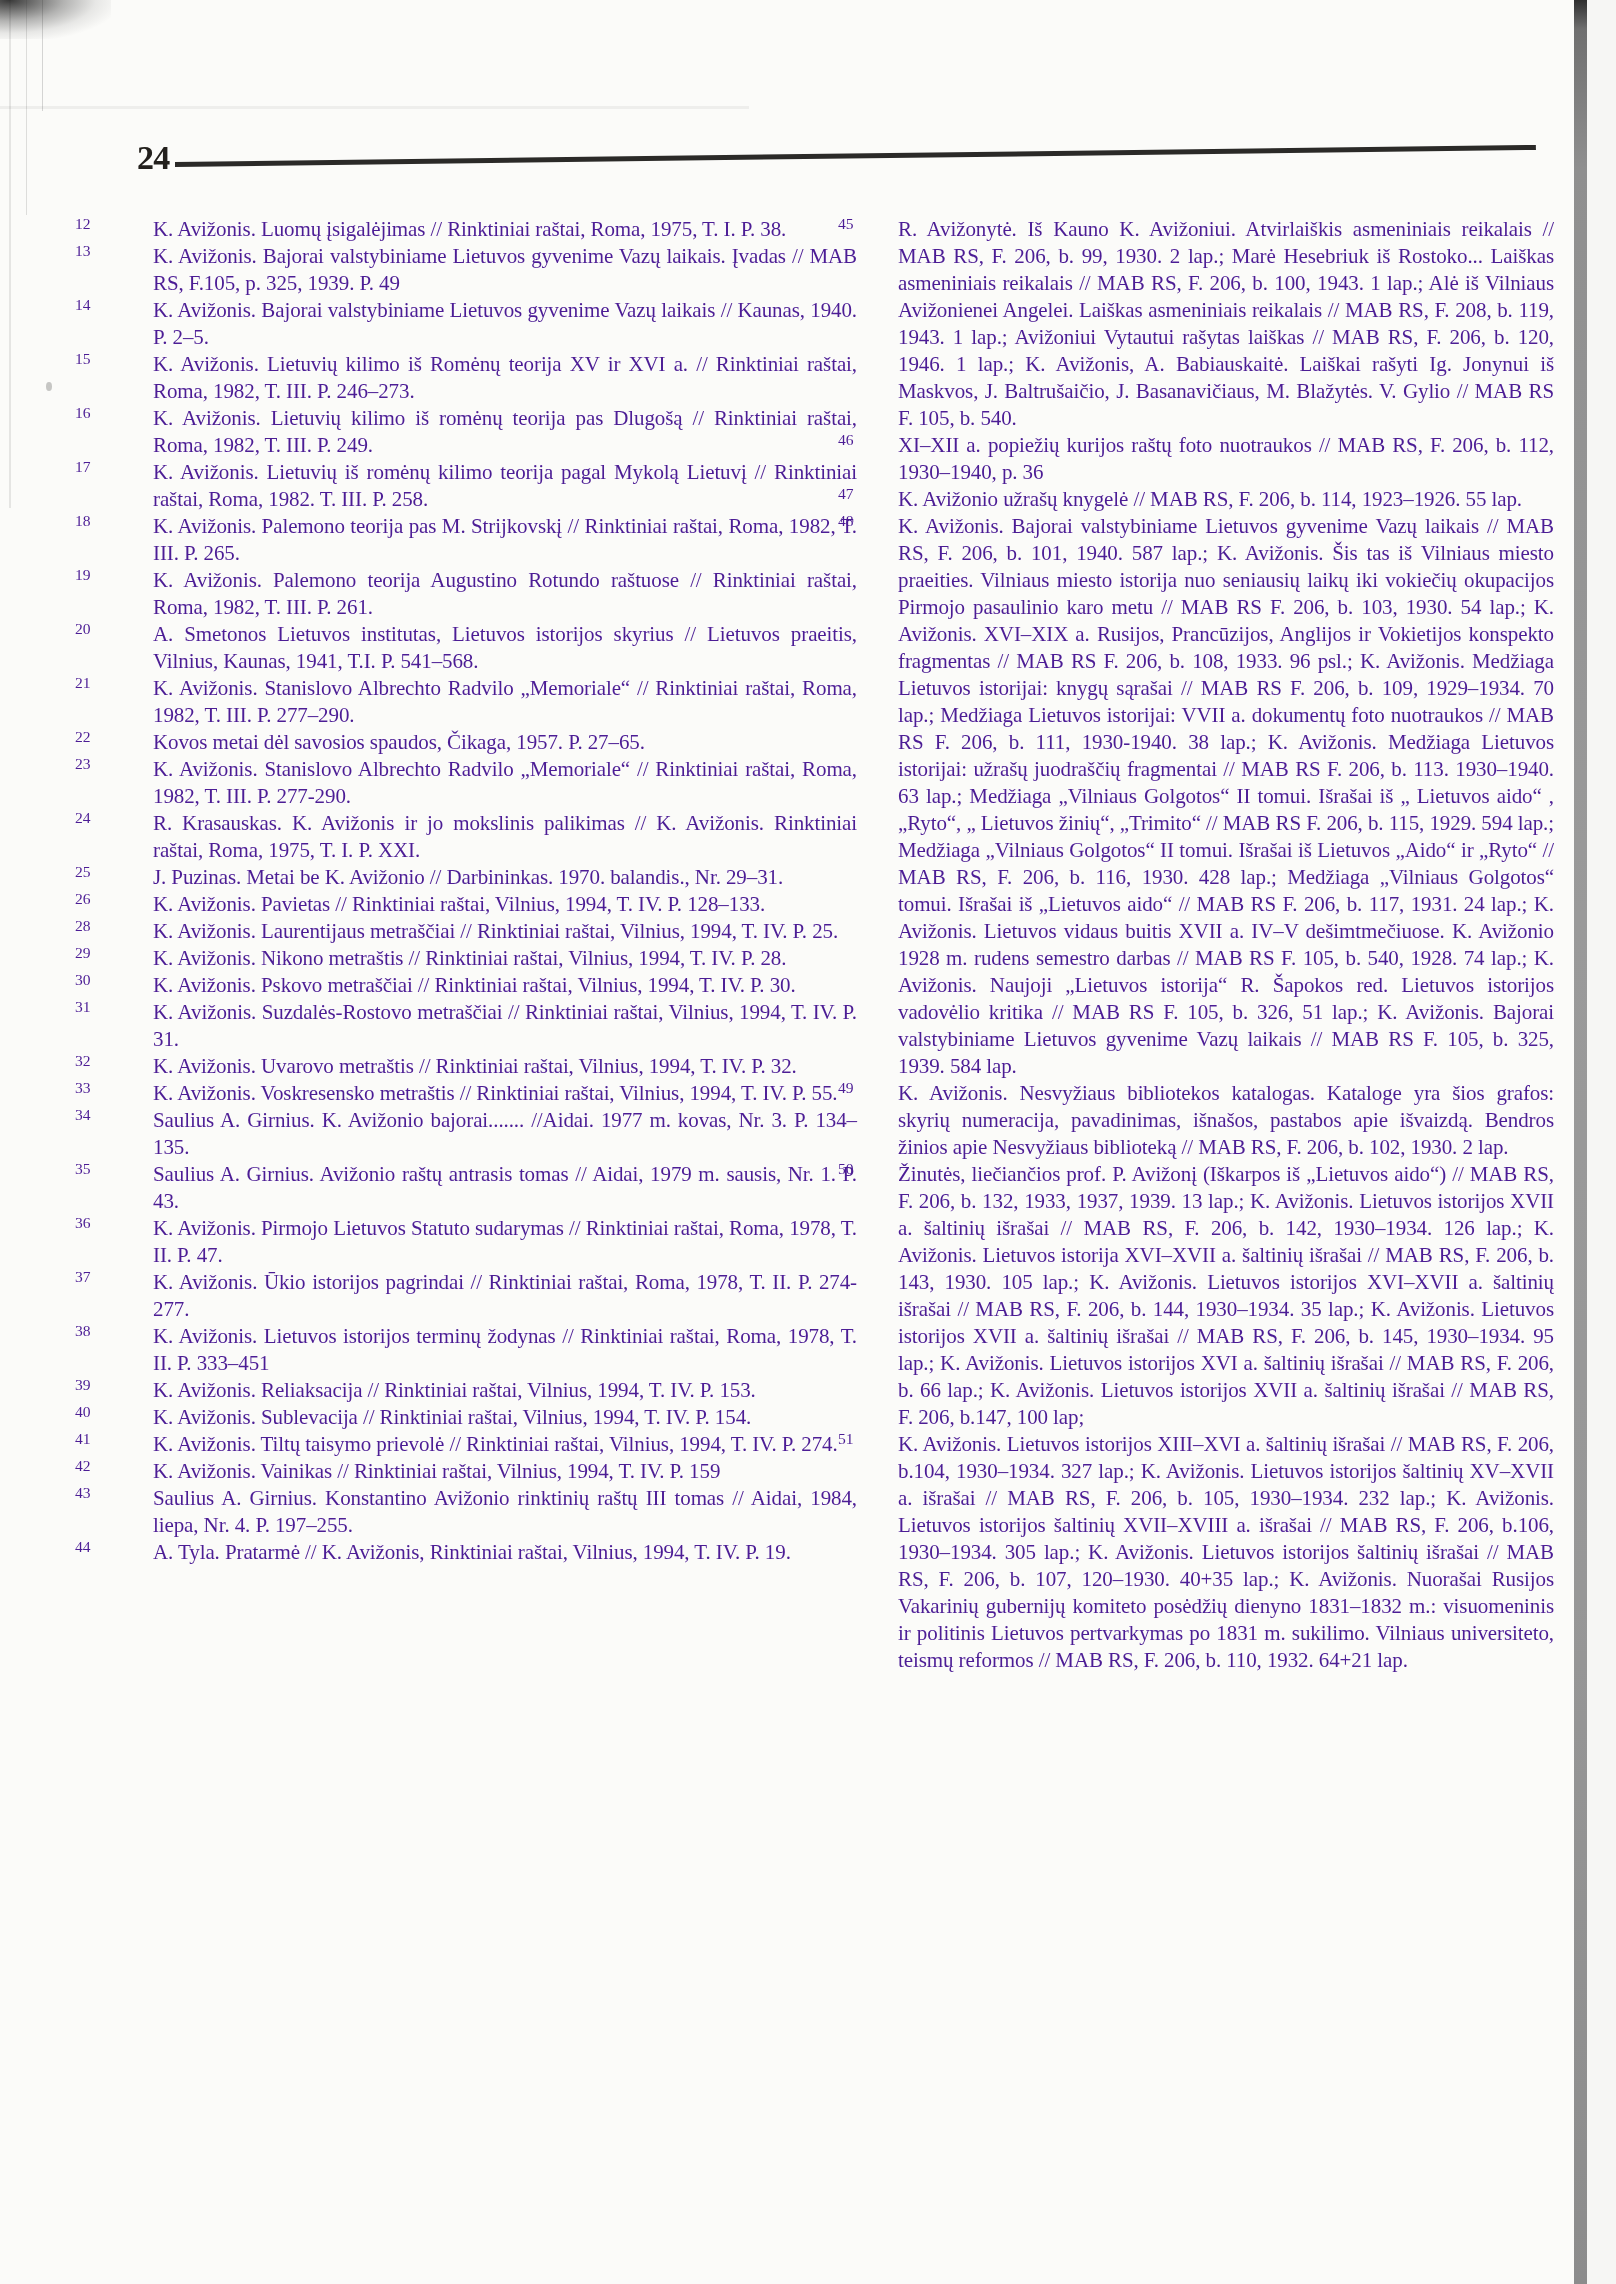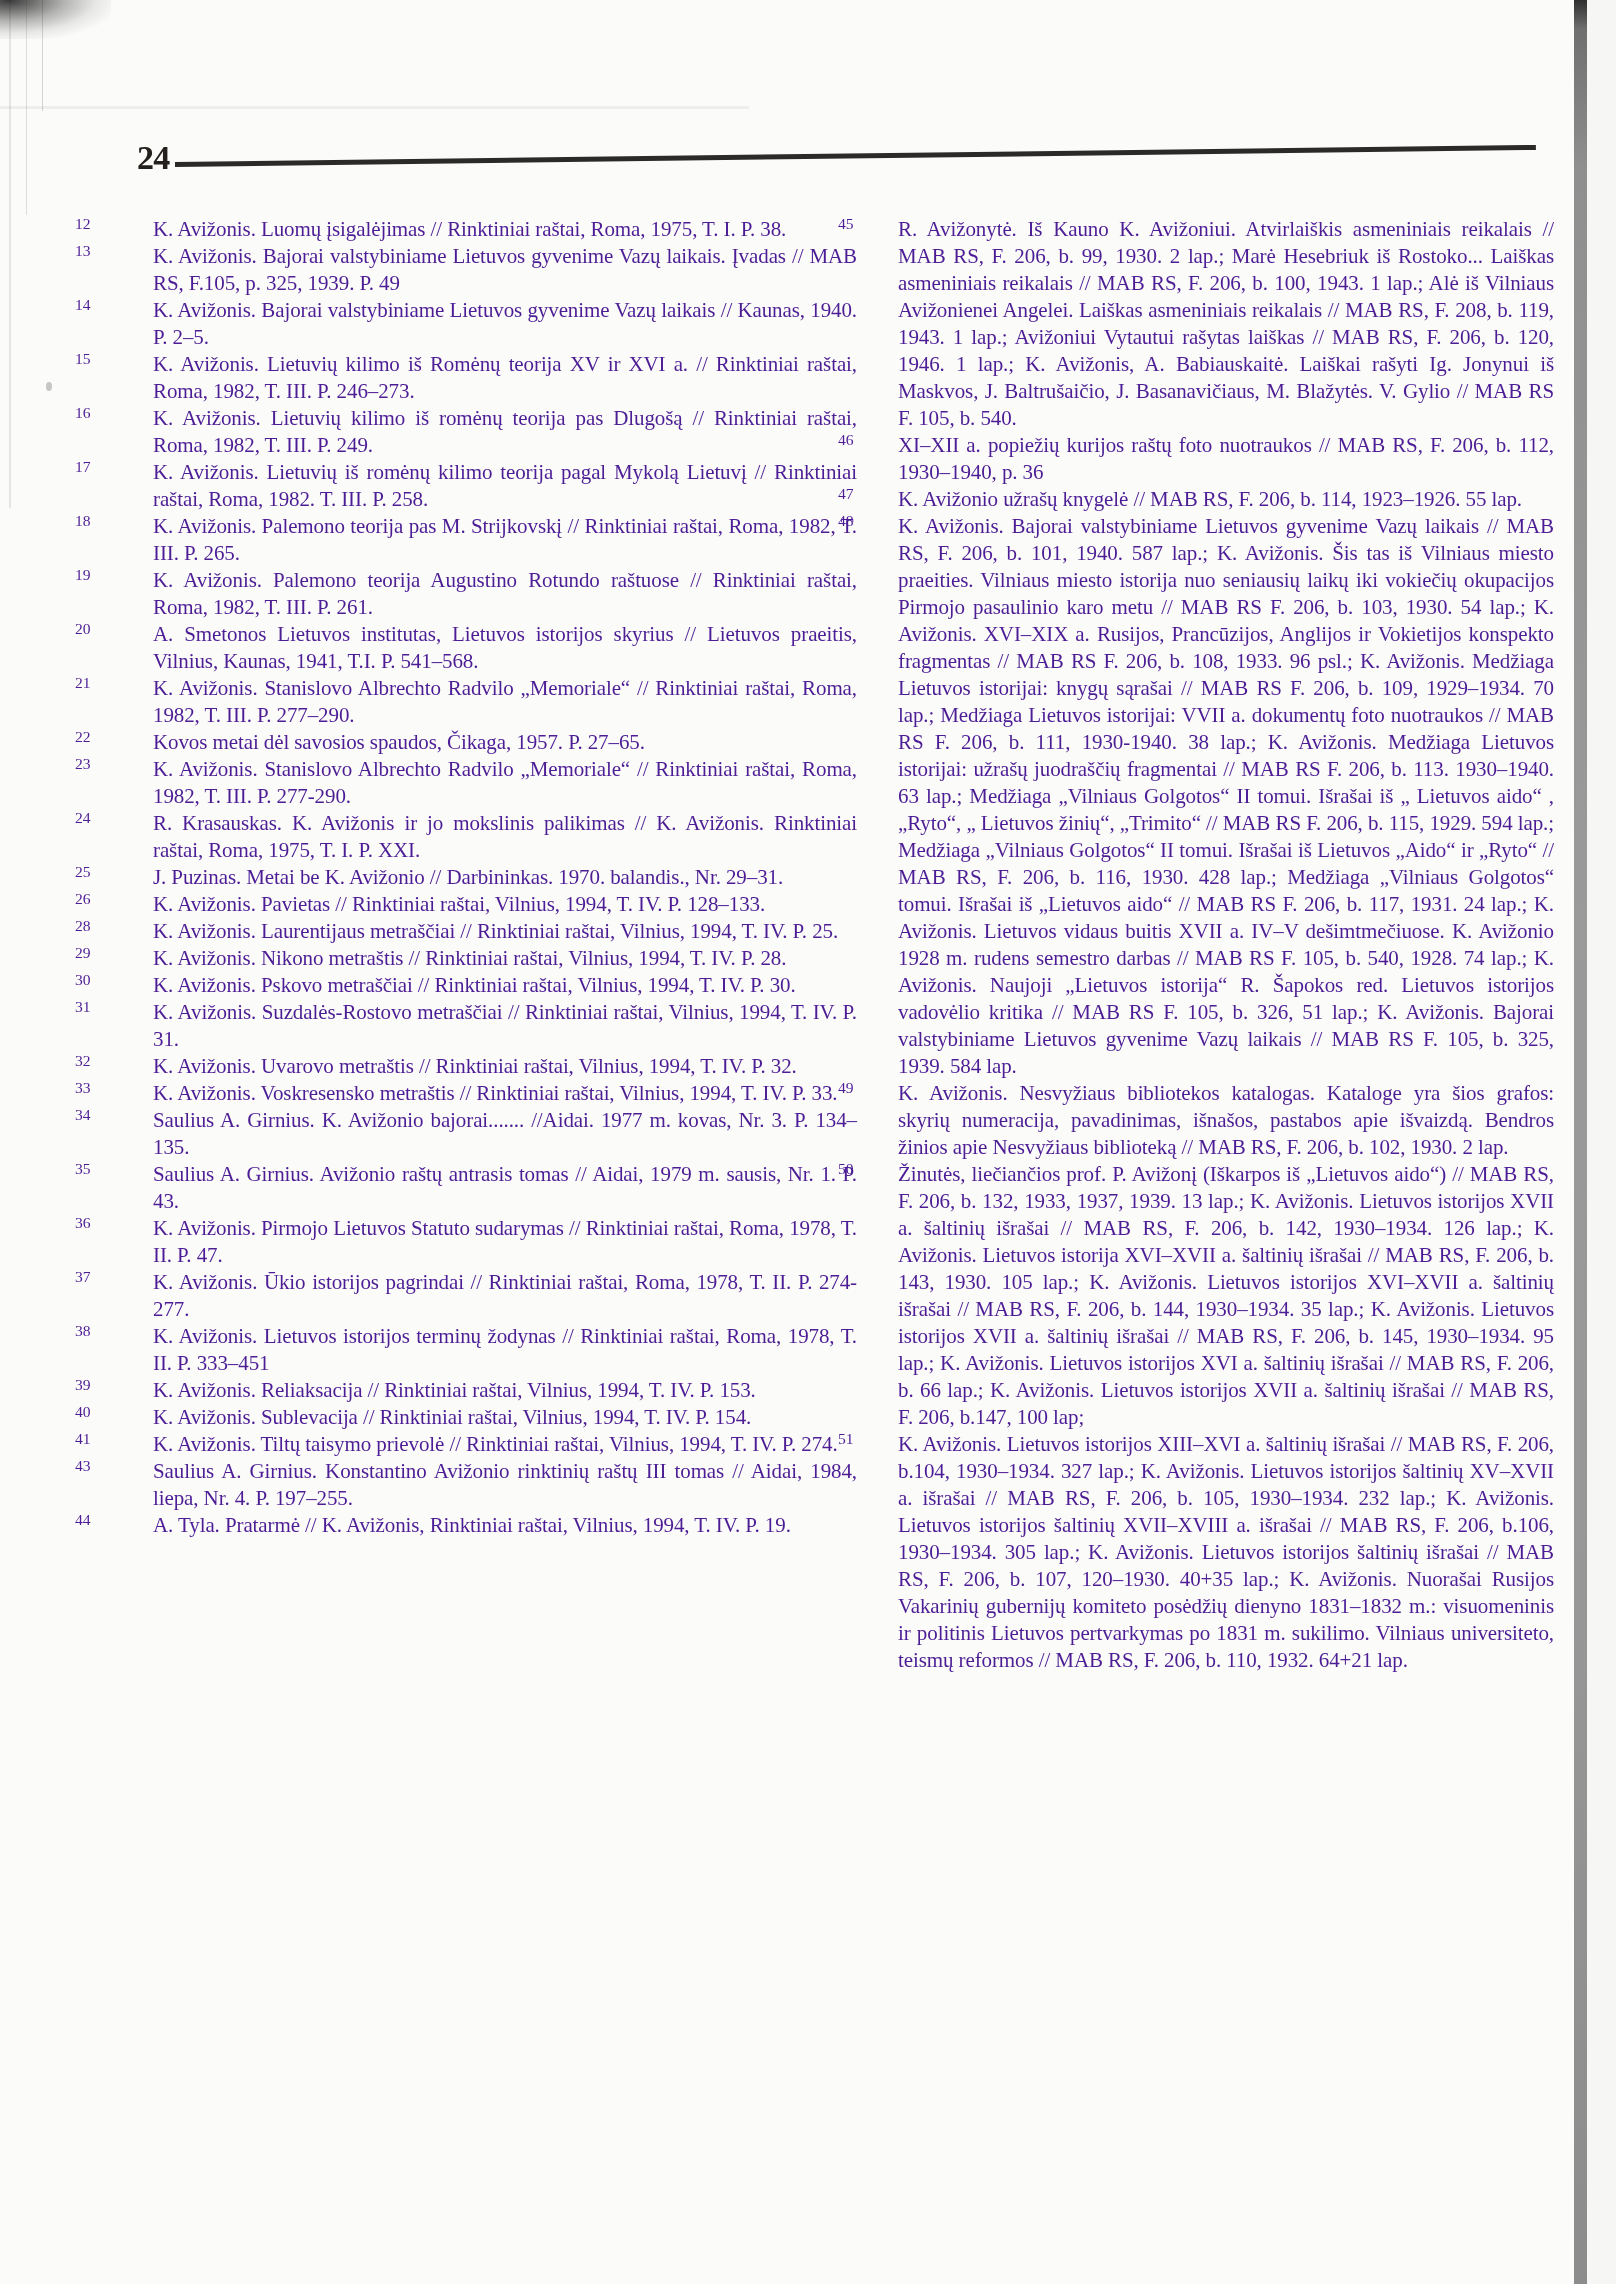--- a/index.html
+++ b/index.html
@@ -97,29 +97,30 @@
     <div class="fn"><sup>22</sup><span>Kovos metai dėl savosios spaudos, Čikaga, 1957. P. 27–65.</span></div>
     <div class="fn"><sup>23</sup><span>K. Avižonis. Stanislovo Albrechto Radvilo „Memoriale“ // Rinktiniai raštai, Roma, 1982, T. III. P. 277-290.</span></div>
     <div class="fn"><sup>24</sup><span>R. Krasauskas. K. Avižonis ir jo mokslinis palikimas // K. Avižonis. Rinktiniai raštai, Roma, 1975, T. I. P. XXI.</span></div>
     <div class="fn"><sup>25</sup><span>J. Puzinas. Metai be K. Avižonio // Darbininkas. 1970. balandis., Nr. 29–31.</span></div>
     <div class="fn"><sup>26</sup><span>K. Avižonis. Pavietas // Rinktiniai raštai, Vilnius, 1994, T. IV. P. 128–133.</span></div>
     <div class="fn"><sup>28</sup><span>K. Avižonis. Laurentijaus metraščiai // Rinktiniai raštai, Vilnius, 1994, T. IV. P. 25.</span></div>
     <div class="fn"><sup>29</sup><span>K. Avižonis. Nikono metraštis // Rinktiniai raštai, Vilnius, 1994, T. IV. P. 28.</span></div>
     <div class="fn"><sup>30</sup><span>K. Avižonis. Pskovo metraščiai // Rinktiniai raštai, Vilnius, 1994, T. IV. P. 30.</span></div>
     <div class="fn"><sup>31</sup><span>K. Avižonis. Suzdalės-Rostovo metraščiai // Rinktiniai raštai, Vilnius, 1994, T. IV. P. 31.</span></div>
     <div class="fn"><sup>32</sup><span>K. Avižonis. Uvarovo metraštis // Rinktiniai raštai, Vilnius, 1994, T. IV. P. 32.</span></div>
-    <div class="fn"><sup>33</sup><span>K. Avižonis. Voskresensko metraštis // Rinktiniai raštai, Vilnius, 1994, T. IV. P. 33.</span></div>
+    <div class="fn"><sup>33</sup><span>K. Avižonis. Voskresensko metraštis // Rinktiniai raštai, Vilnius, 1994, T. IV. P. 55.</span></div>
     <div class="fn"><sup>34</sup><span>Saulius A. Girnius. K. Avižonio bajorai.......  //Aidai. 1977 m. kovas, Nr. 3. P. 134–135.</span></div>
     <div class="fn"><sup>35</sup><span>Saulius A. Girnius. Avižonio raštų antrasis tomas // Aidai, 1979 m. sausis, Nr. 1. P. 43.</span></div>
     <div class="fn"><sup>36</sup><span>K. Avižonis. Pirmojo Lietuvos Statuto sudarymas // Rinktiniai raštai, Roma, 1978, T. II. P. 47.</span></div>
     <div class="fn"><sup>37</sup><span>K. Avižonis. Ūkio istorijos pagrindai // Rinktiniai raštai, Roma, 1978, T. II. P. 274-277.</span></div>
     <div class="fn"><sup>38</sup><span>K. Avižonis. Lietuvos istorijos terminų žodynas // Rinktiniai raštai, Roma, 1978, T. II. P. 333–451</span></div>
     <div class="fn"><sup>39</sup><span>K. Avižonis. Reliaksacija // Rinktiniai raštai, Vilnius, 1994, T. IV. P. 153.</span></div>
     <div class="fn"><sup>40</sup><span>K. Avižonis. Sublevacija // Rinktiniai raštai, Vilnius, 1994, T. IV. P. 154.</span></div>
     <div class="fn"><sup>41</sup><span>K. Avižonis. Tiltų taisymo prievolė // Rinktiniai raštai, Vilnius, 1994, T. IV. P. 274.</span></div>
+    <div class="fn"><sup>42</sup><span>K. Avižonis. Vainikas // Rinktiniai raštai, Vilnius, 1994, T. IV. P. 159</span></div>
     <div class="fn"><sup>43</sup><span>Saulius A. Girnius. Konstantino Avižonio rinktinių raštų III tomas // Aidai, 1984, liepa, Nr. 4. P. 197–255.</span></div>
     <div class="fn"><sup>44</sup><span>A. Tyla. Pratarmė // K. Avižonis, Rinktiniai raštai, Vilnius, 1994, T. IV. P. 19.</span></div>
   </div>
 <div class="fn-col col-right" id="col-right">
     <div class="fn"><sup>45</sup><span>R. Avižonytė. Iš Kauno K. Avižoniui. Atvirlaiškis asmeniniais reikalais // MAB RS, F. 206, b. 99, 1930. 2 lap.;  Marė Hesebriuk iš Rostoko... Laiškas asmeniniais reikalais // MAB RS, F. 206, b. 100, 1943. 1 lap.; Alė iš Vilniaus Avižonienei Angelei. Laiškas asmeniniais reikalais // MAB RS, F. 208, b. 119, 1943. 1 lap.; Avižoniui Vytautui rašytas laiškas // MAB RS, F. 206, b. 120, 1946. 1 lap.; K. Avižonis, A. Babiauskaitė. Laiškai rašyti Ig. Jonynui iš Maskvos, J. Baltrušaičio, J. Basanavičiaus, M. Blažytės. V. Gylio // MAB RS F. 105, b. 540.</span></div>
     <div class="fn"><sup>46</sup><span>XI–XII a. popiežių kurijos raštų foto nuotraukos // MAB RS, F. 206, b. 112, 1930–1940, p. 36</span></div>
     <div class="fn"><sup>47</sup><span>K. Avižonio užrašų knygelė // MAB RS, F. 206, b. 114, 1923–1926. 55 lap.</span></div>
     <div class="fn"><sup>48</sup><span>K. Avižonis.  Bajorai valstybiniame Lietuvos gyvenime Vazų laikais // MAB RS, F. 206, b. 101, 1940. 587 lap.; K. Avižonis. Šis tas iš Vilniaus miesto praeities. Vilniaus miesto istorija nuo seniausių laikų iki vokiečių okupacijos Pirmojo pasaulinio karo metu // MAB RS F. 206, b. 103, 1930. 54 lap.; K. Avižonis. XVI–XIX a. Rusijos, Prancūzijos, Anglijos ir Vokietijos konspekto fragmentas // MAB RS F. 206, b. 108, 1933. 96 psl.; K. Avižonis. Medžiaga Lietuvos istorijai: knygų sąrašai // MAB RS F. 206, b. 109, 1929–1934. 70 lap.; Medžiaga Lietuvos istorijai: VVII a. dokumentų foto nuotraukos // MAB RS F. 206, b. 111, 1930-1940. 38 lap.; K. Avižonis. Medžiaga Lietuvos istorijai: užrašų juodraščių fragmentai // MAB RS F. 206, b. 113. 1930–1940. 63 lap.; Medžiaga  „Vilniaus Golgotos“ II tomui. Išrašai iš „ Lietuvos aido“ , „Ryto“, „ Lietuvos žinių“, „Trimito“ // MAB RS F. 206, b. 115, 1929. 594 lap.; Medžiaga „Vilniaus Golgotos“ II tomui. Išrašai iš Lietuvos „Aido“ ir „Ryto“ // MAB RS, F. 206, b. 116, 1930. 428 lap.; Medžiaga „Vilniaus Golgotos“  tomui. Išrašai iš „Lietuvos aido“ // MAB RS F. 206, b. 117, 1931. 24 lap.; K. Avižonis. Lietuvos vidaus buitis XVII a. IV–V dešimtmečiuose. K. Avižonio 1928 m. rudens semestro darbas // MAB RS F. 105, b. 540, 1928. 74 lap.; K. Avižonis. Naujoji „Lietuvos istorija“ R. Šapokos red. Lietuvos istorijos vadovėlio kritika // MAB RS F. 105, b. 326, 51 lap.; K. Avižonis. Bajorai valstybiniame Lietuvos gyvenime Vazų laikais // MAB RS F. 105, b. 325, 1939. 584 lap.</span></div>
     <div class="fn"><sup>49</sup><span>K. Avižonis. Nesvyžiaus bibliotekos katalogas. Kataloge yra šios grafos: skyrių numeracija, pavadinimas, išnašos, pastabos apie išvaizdą. Bendros žinios apie Nesvyžiaus biblioteką // MAB RS, F. 206, b. 102, 1930. 2 lap.</span></div>
     <div class="fn"><sup>50</sup><span>Žinutės, liečiančios prof. P. Avižonį (Iškarpos iš „Lietuvos aido“) // MAB RS, F. 206, b. 132, 1933, 1937, 1939. 13 lap.; K. Avižonis. Lietuvos istorijos XVII a. šaltinių išrašai //  MAB RS, F. 206, b. 142, 1930–1934. 126 lap.; K. Avižonis. Lietuvos istorija XVI–XVII a. šaltinių išrašai // MAB RS, F. 206, b. 143, 1930. 105 lap.; K. Avižonis. Lietuvos istorijos XVI–XVII a. šaltinių išrašai // MAB RS, F. 206, b. 144, 1930–1934. 35 lap.; K. Avižonis. Lietuvos istorijos XVII a. šaltinių išrašai // MAB RS, F. 206, b. 145, 1930–1934. 95 lap.; K. Avižonis. Lietuvos istorijos XVI a. šaltinių išrašai // MAB RS, F. 206, b. 66 lap.; K. Avižonis. Lietuvos istorijos XVII a. šaltinių išrašai // MAB RS, F. 206, b.147, 100 lap;</span></div>

